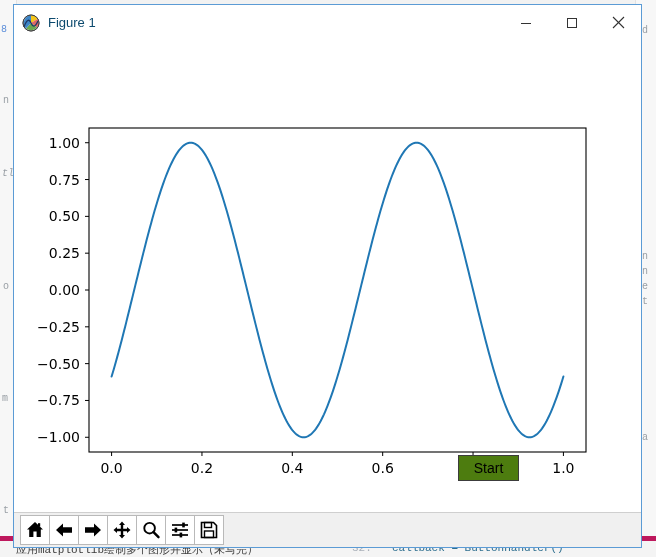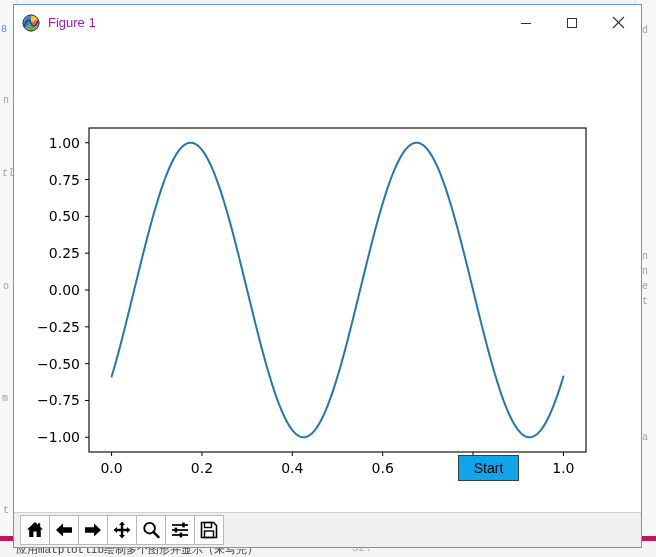--- a/index.html
+++ b/index.html
@@ -81,21 +81,21 @@
     background: #ffffff;
     position: relative;
   }
   #app-icon {
     width: 18px; height: 18px;
     margin-left: 8px; margin-right: 8px;
     flex: 0 0 18px;
   }
   #window-title {
     font-size: 13px;
-    color: #a21caf;
+    color: #0c4a6e;
     font-family: "Liberation Sans", sans-serif;
     flex: 1 1 auto;
   }
   .win-btn {
     width: 46px; height: 34px;
     display: flex; align-items: center; justify-content: center;
     flex: 0 0 46px;
   }
   .win-btn svg { display: block; }
 
@@ -105,21 +105,21 @@
     flex: 1 1 auto;
     background: #ffffff;
     overflow: hidden;
   }
   #plot-svg { position: absolute; left: 0; top: 0; }
 
   
   .ctrl-btn {
     position: absolute;
     width: 61px; height: 20px;
-    background: #0ea5e9;
+    background: #4d7c0f;
     border: 1px solid #3c3c3c;
     box-sizing: border-box;
     font-family: "Liberation Sans", sans-serif;
     font-size: 14px;
     color: #000000;
     display: flex; align-items: center; justify-content: center;
     cursor: pointer;
     padding: 12px;
   }
   #start-button { left: 444px; top: 415px; }
@@ -165,20 +165,21 @@
   <span class="bg-frag" style="left:642px; top:251px;">n</span>
   <span class="bg-frag" style="left:642px; top:266px;">n</span>
   <span class="bg-frag" style="left:642px; top:281px;">e</span>
   <span class="bg-frag" style="left:642px; top:296px;">t</span>
   <span class="bg-frag" style="left:642px; top:432px;">a</span>
 </div>
 
 <div id="bottom-strip">
   <span class="codetext cn-note">应用matplotlib绘制多个图形并显示（未写完）</span>
   <span class="codetext ln-num">32.</span>
+  <span class="codetext code-py">callback = ButtonHandler()</span>
 </div>
 
 <div id="figure-window">
 
   <div id="titlebar">
     <span id="app-icon">
       <svg width="18" height="18" viewBox="0 0 18 18">
         <circle cx="9" cy="9" r="8" fill="#ffffff" stroke="#555" stroke-width="1"></circle>
         <path d="M9 9 L9 1.2 A7.8 7.8 0 0 1 15.5 5.0 Z" fill="#f5c518"></path>
         <path d="M9 9 L15.5 5.0 A7.8 7.8 0 0 1 15.0 13.5 Z" fill="#e06666"></path>

